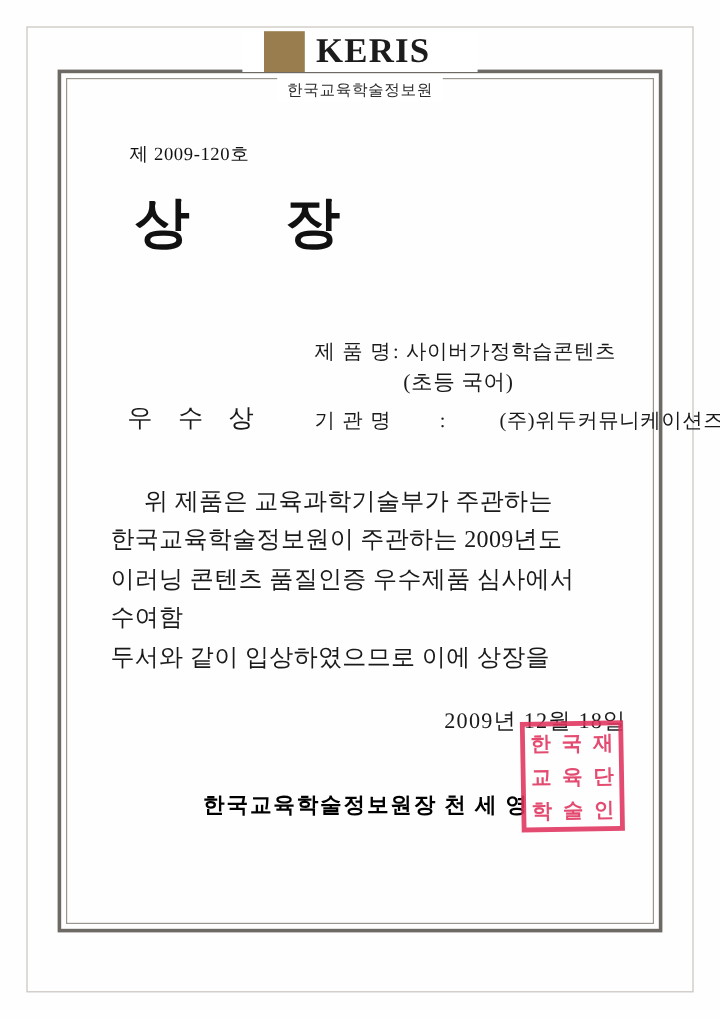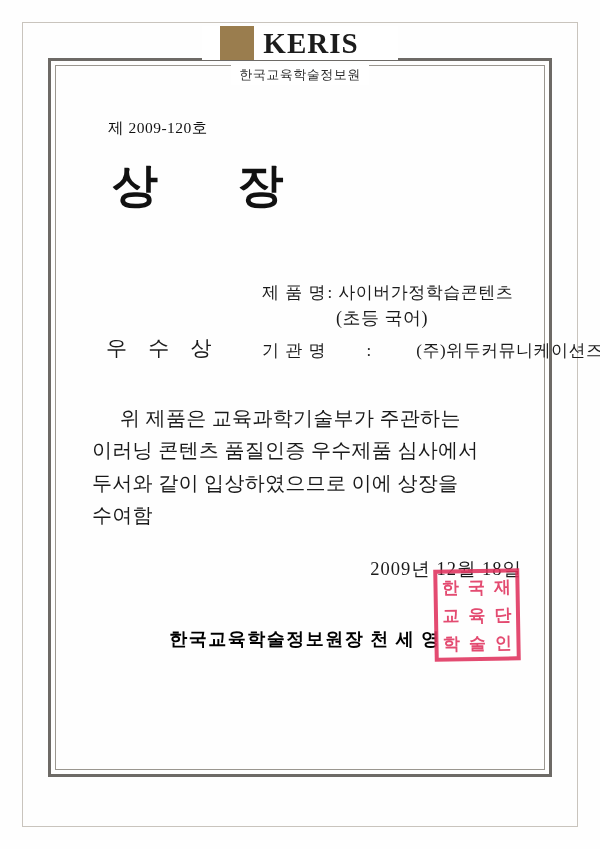--- a/index.html
+++ b/index.html
@@ -264,23 +264,24 @@
         <div class="field-line second">
           <span class="field-label">기 관 명</span>
           <span class="field-colon">:</span>
           <span class="field-value">(주)위두커뮤니케이션즈</span>
         </div>
       </div>
     </div>
 
     <div class="body-text">
       <div><span class="indent"></span><span>위 제품은 교육과학기술부가 주관하는</span></div>
+      <div>한국교육학술정보원이 주관하는 2009년도</div>
       <div>이러닝 콘텐츠 품질인증 우수제품 심사에서</div>
+      <div>수여함</div>
       <div>두서와 같이 입상하였으므로 이에 상장을</div>
-      <div>수여함</div>
     </div>
 
     <div class="date">2009년  12월  18일</div>
 
     <div class="signature-row">
       <span class="signature">한국교육학술정보원장 천 세 영</span>
       <div class="seal">
         <span>한</span>
         <span>국</span>
         <span>재</span>

